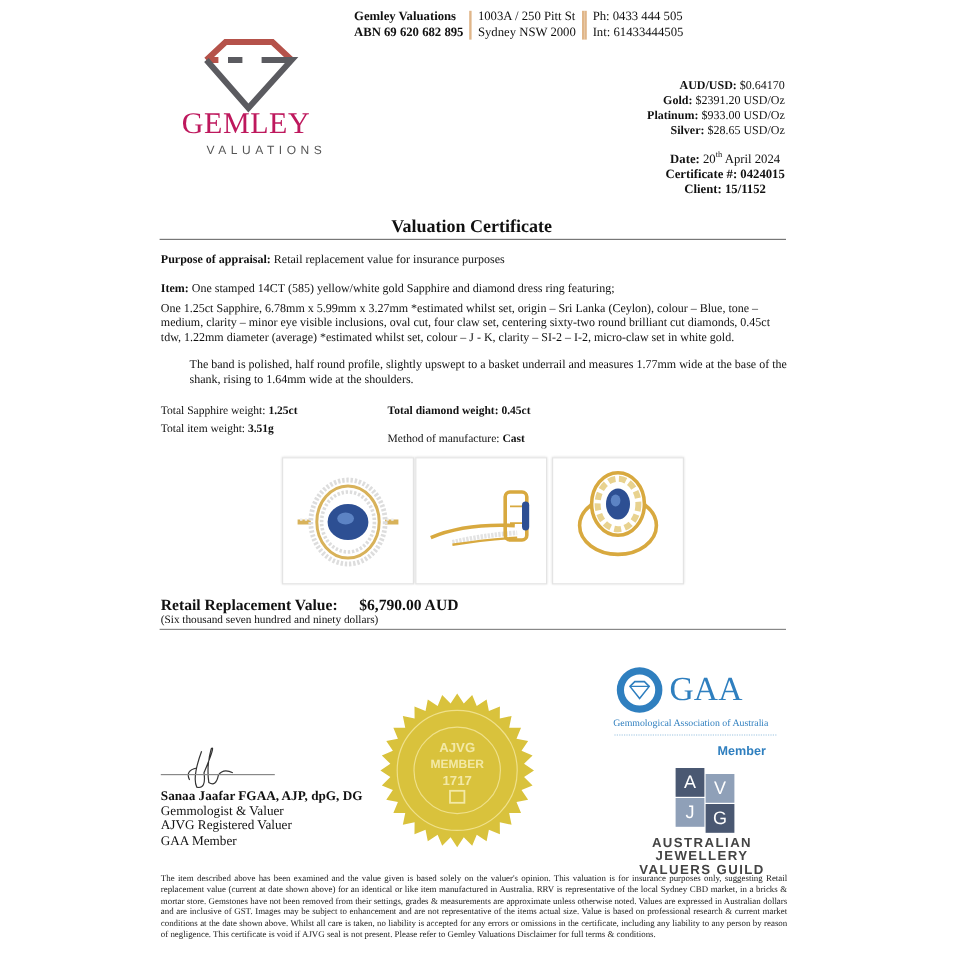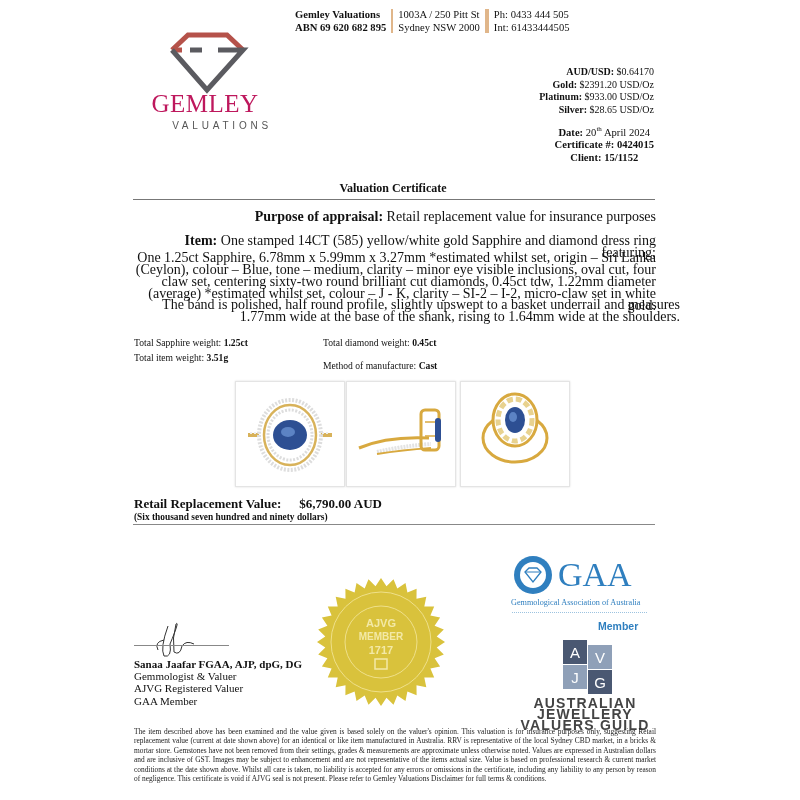--- a/index.html
+++ b/index.html
@@ -20,60 +20,60 @@
   .hcol { padding: 0 5px; }
   .hsep { width: 2px; background: #e0b68a; margin: 1px 0; }
   .bold { font-weight: bold; }
 
   
   #rates { right: 146px; top: 66px; text-align: right; font-size: 10px; line-height: 12.6px; }
   #meta { right: 146px; top: 123px; text-align: center; font-size: 10.6px; line-height: 12.6px; }
 
   
   #title { left: 133px; top: 181px; width: 520px; text-align: center;
-    font-size: 12px; font-weight: bold; }
+    font-size: 15px; font-weight: bold; }
   #title-rule { left: 133px; top: 199px; width: 522px; height: 1px; background: #777; }
 
-  .para { left: 134px; width: 522px; font-size: 14px; line-height: 12px; text-align: right; }
+  .para { left: 134px; width: 522px; font-size: 10px; line-height: 12px; }
   #purpose { top: 211px; }
   #item { top: 235px; }
   #desc { top: 252px; }
   #band { top: 299px; margin-left: 24px; }
   .kv { font-size: 9.6px; }
   #sap-w { left: 134px; top: 337px; }
-  #dia-w { left: 323px; top: 337px; }
+  #dia-w { left: 323px; top: 337px; font-weight: bold; }
   #item-w { left: 134px; top: 352px; }
   #manu { left: 323px; top: 360px; }
 
   
   .photo { top: 381px; width: 108px; height: 104px; background: #fff;
     border: 1px solid #e4e4e4; box-shadow: 0 0 2px #ddd; }
   #photo-1 { left: 235px; }
   #photo-2 { left: 346px; }
   #photo-3 { left: 460px; }
 
   #rrv { left: 134px; top: 496px; font-size: 13px; font-weight: bold; }
   #rrv-val { margin-left: 18px; }
-  #rrv-words { left: 134px; top: 512px; font-size: 9.4px; font-weight: bold; }
+  #rrv-words { left: 134px; top: 512px; font-size: 9.4px; font-weight: normal; }
   #rrv-rule { left: 133px; top: 524px; width: 522px; height: 1px; background: #888; }
 
   
   #gaa-seal { left: 513px; top: 555px; width: 40px; height: 40px; }
-  #gaa-text { left: 558px; top: 555px; font-size: 34px; color: #2f7fbf; line-height: 40px; }
+  #gaa-text { left: 558px; top: 555px; font-size: 28px; color: #2f7fbf; line-height: 40px; }
   #gaa-sub { left: 511px; top: 598px; font-size: 8.2px; color: #2f7fbf; }
   #gaa-line { left: 512px; top: 612px; width: 135px; height: 1px; border-top: 1px dotted #9cc3e0; }
   #gaa-member { left: 598px; top: 620px; font-family: "Liberation Sans", sans-serif;
     font-size: 10.5px; font-weight: bold; color: #2f7fbf; }
 
   
   #ajvg { left: 563px; top: 640px; width: 50px; height: 54px; }
   .ajvg-box { position: absolute; width: 24px; height: 24px; font-family: "Liberation Sans", sans-serif;
     font-size: 15px; color: #fff; display: flex; align-items: center; justify-content: center; }
   #ajvg-name { left: 510px; top: 698px; width: 150px; text-align: center;
-    font-family: "Liberation Sans", sans-serif; font-size: 14px; letter-spacing: 1.2px;
+    font-family: "Liberation Sans", sans-serif; font-size: 11px; letter-spacing: 1.2px;
     color: #444; line-height: 11px; font-weight: bold; }
 
   
   #seal { left: 316px; top: 577px; width: 130px; height: 130px; }
 
   
   #sig-svg { left: 150px; top: 618px; width: 50px; height: 40px; }
   #sig-line { left: 134px; top: 645px; width: 95px; height: 1px; background: #888; }
   #signer { left: 134px; top: 658px; font-size: 11px; line-height: 12.2px; }
 

